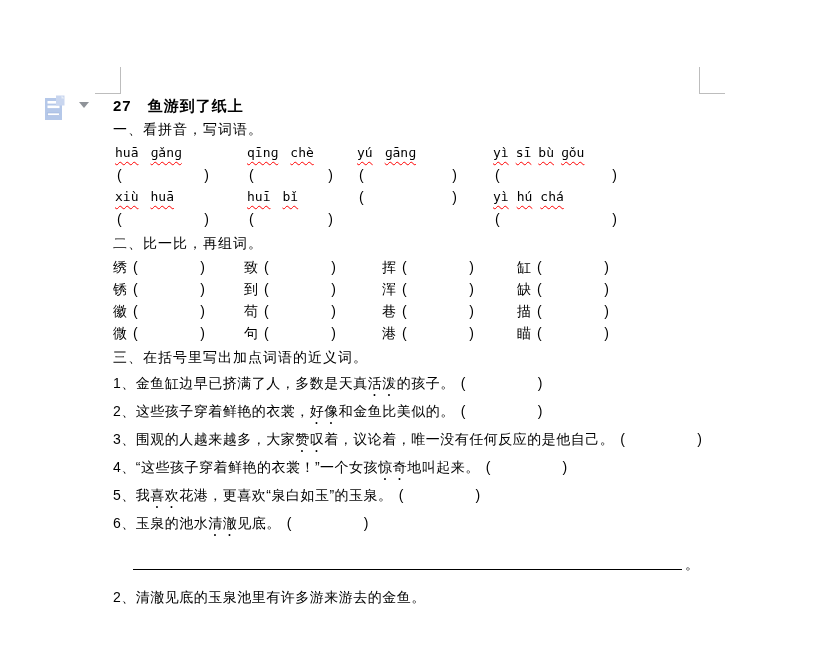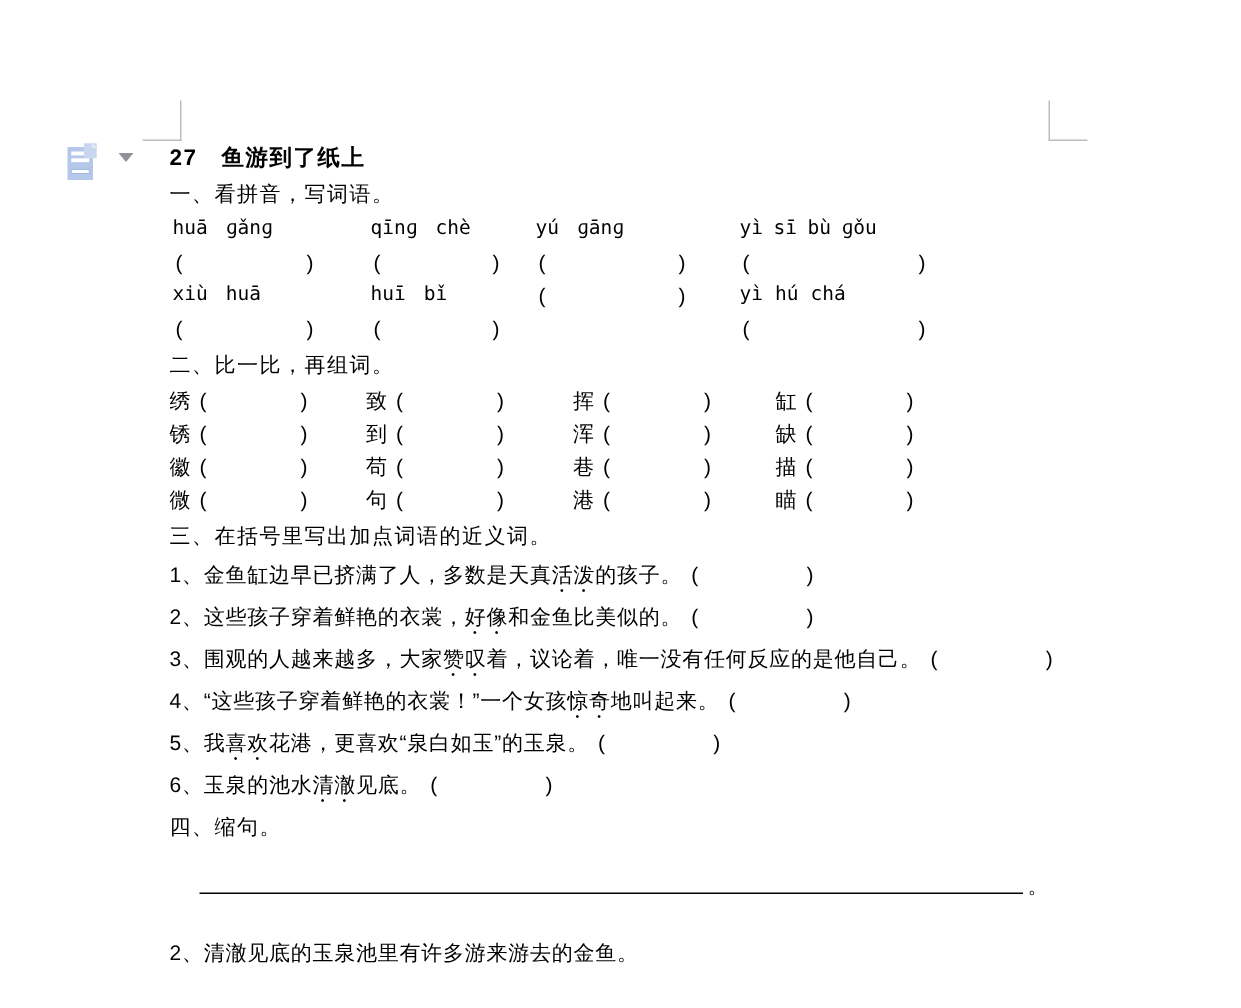--- a/index.html
+++ b/index.html
@@ -12,21 +12,21 @@
   .mark-tl{left:95px;top:67px;border-right:1px solid #bdbdbd;border-bottom:1px solid #bdbdbd;}
   .mark-tr{left:699px;top:67px;border-left:1px solid #bdbdbd;border-bottom:1px solid #bdbdbd;}
   .paste{position:absolute;left:44px;top:94px;display:flex;align-items:flex-start;gap:11px;cursor:pointer;}
   .drop-arrow{margin-top:8px;width:0;height:0;border-left:5px solid transparent;border-right:5px solid transparent;border-top:6px solid #8f9399;}
   
   .content{position:absolute;left:113px;top:96px;width:596px;font-size:14px;}
   .doc-title{text-align:left;font-weight:bold;font-size:15px;line-height:20px;letter-spacing:1px;}
   .sec-heading{line-height:26px;letter-spacing:1px;}
   
   .pinyin{font-family:"DejaVu Sans Mono",monospace;font-size:13px;}
-  .wavy{text-decoration-style:wavy;text-decoration-color:#ff0000;text-decoration-thickness:1px;text-underline-offset:4px;text-align:center;}
+  .wavy{text-decoration:underline;text-decoration-style:wavy;text-decoration-color:#ff0000;text-decoration-thickness:1px;text-underline-offset:4px;text-align:center;}
   .s1-grid{display:grid;grid-template-columns:132px 110px 136px 150px;}
   .py{display:flex;gap:12px;line-height:22px;padding-left:2px;}
   .pr{display:flex;justify-content:space-between;line-height:22px;padding-left:4px;}
   .w1{width:92px}.w2{width:84px}.w3{width:98px}.w4{width:122px}
   
   .s2-grid{display:grid;grid-template-columns:131px 138px 135px 150px;line-height:22px;}
   .s2-cell{display:flex;align-items:baseline;}
   .s2-cell .zi{margin-right:5px;letter-spacing:1px;}
   .s2-paren{display:inline-flex;justify-content:space-between;width:72px;}
   
@@ -301,22 +301,21 @@
   <div class="s3-item"><span>5、</span><span>我</span><span class="emph">喜欢</span><span>花港，更喜欢“泉白如玉”的玉泉。</span><span class="paren3">
         <span>(</span>
         <span>)</span>
       </span></div>
 
   <div class="s3-item"><span>6、</span><span>玉泉的池水</span><span class="emph">清澈</span><span>见底。</span><span class="paren3">
         <span>(</span>
         <span>)</span>
       </span></div>
 
-  <div class="sec-heading">四、缩句。</div>
 
   <div class="answer">
     <span class="rule"></span>
     <span class="period">。</span>
   </div>
 
-  <div class="s4-item" style="margin-top:26px;"><span>2、</span><span>清澈见底的玉泉池里有许多游来游去的金鱼。</span></div>
+  <div class="s4-item" style="margin-top:14px;"><span>2、</span><span>清澈见底的玉泉池里有许多游来游去的金鱼。</span></div>
 
 </div>
 
 </body></html>

